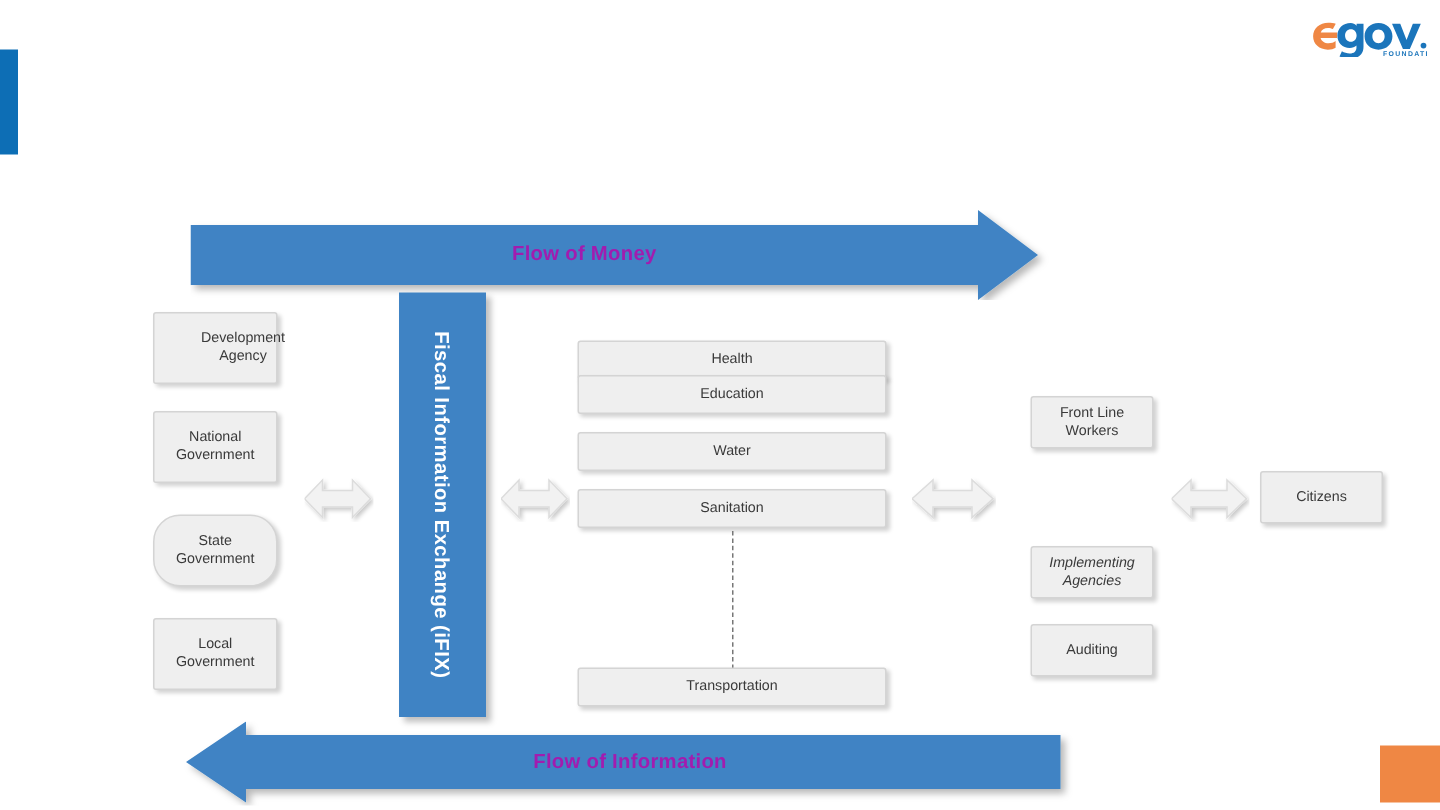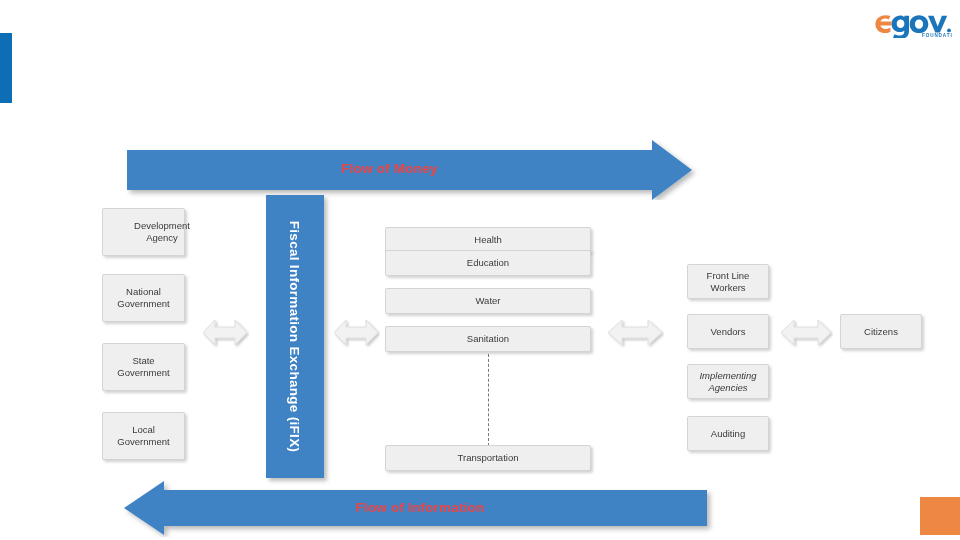--- a/index.html
+++ b/index.html
@@ -46,21 +46,21 @@
   }
   .logo svg { display: block; }
 
   
   .flow-arrow {
     position: absolute;
   }
   .flow-arrow svg { display: block; }
   .flow-label {
     position: absolute;
-    color: #ef4444;
+    color: #a21caf;
     font-size: 13.5px;
     font-weight: bold;
     white-space: nowrap;
     letter-spacing: 0.2px;
   }
 
   
   .box {
     position: absolute;
     background: #efefef;
@@ -169,21 +169,21 @@
   <div class="ifix">
     <span class="ifix-label">Fiscal Information Exchange (iFIX)</span>
   </div>
 
   <div class="box" style="left:102px; top:208px; width:83px; height:48px;padding-left:40px;">
     <span><span>Development</span><br><span>Agency</span></span>
   </div>
   <div class="box" style="left:102px; top:274px; width:83px; height:48px;">
     <span><span>National</span><br><span>Government</span></span>
   </div>
-  <div class="box" style="left:102px; top:343px; width:83px; height:48px;">
+  <div class="box" style="left:102px; top:343px; width:83px; height:48px;border-radius:18px;">
     <span><span>State</span><br><span>Government</span></span>
   </div>
   <div class="box" style="left:102px; top:412px; width:83px; height:48px;">
     <span><span>Local</span><br><span>Government</span></span>
   </div>
 
   <div class="box box-wide" style="left:385px; top:227px; width:206px; height:26px;">
     <span>Health</span>
   </div>
   <div class="box box-wide" style="left:385px; top:250px; width:206px; height:26px;">
@@ -196,23 +196,20 @@
     <span>Sanitation</span>
   </div>
   <div class="dashed-connector" style="left:488px; top:354px; height:92px;"></div>
   <div class="box box-wide" style="left:385px; top:445px; width:206px; height:26px;">
     <span>Transportation</span>
   </div>
 
   <div class="box" style="left:687px; top:264px; width:82px; height:35px;">
     <span><span>Front Line</span><br><span>Workers</span></span>
   </div>
-  <div class="box" style="left:687px; top:314px; width:82px; height:35px;">
-    <span>Vendors</span>
-  </div>
   <div class="box" style="left:687px; top:364px; width:82px; height:35px;font-style:italic;">
     <span><span>Implementing</span><br><span>Agencies</span></span>
   </div>
   <div class="box" style="left:687px; top:416px; width:82px; height:35px;">
     <span>Auditing</span>
   </div>
 
   <div class="box" style="left:840px; top:314px; width:82px; height:35px;">
     <span>Citizens</span>
   </div>

